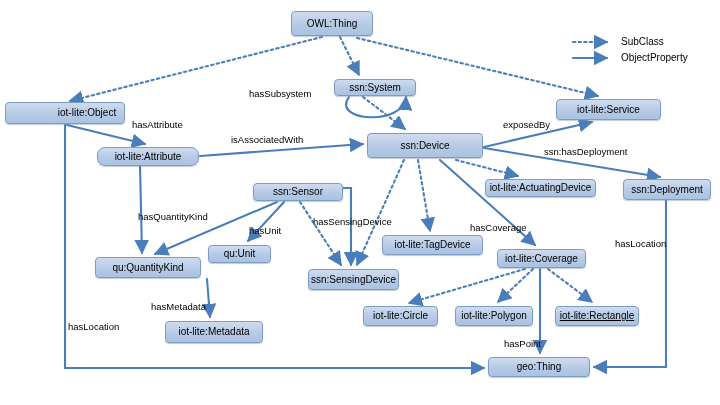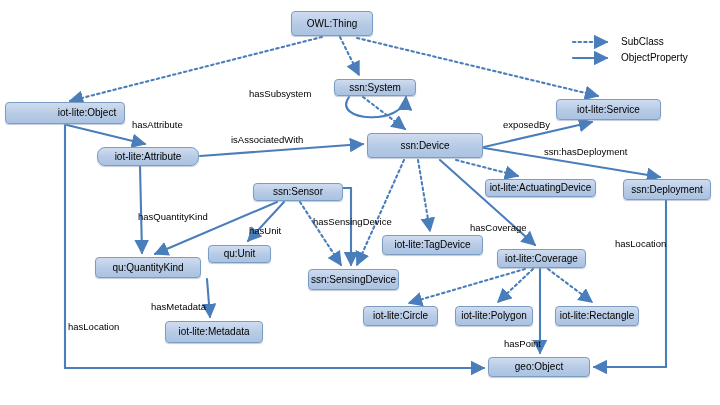--- a/index.html
+++ b/index.html
@@ -171,28 +171,28 @@
   </div>
   <div class="node" style="left:308px;top:269px;width:91px;height:21px;">
     <span>ssn:SensingDevice</span>
   </div>
   <div class="node" style="left:363px;top:306px;width:75px;height:20px;">
     <span>iot-lite:Circle</span>
   </div>
   <div class="node" style="left:455px;top:306px;width:78px;height:20px;">
     <span>iot-lite:Polygon</span>
   </div>
-  <div class="node" style="left:555px;top:306px;width:84px;height:20px;">
+  <div class="node" style="left:555px;top:306px;width:84px;height:20px;text-decoration:underline;">
     <span>iot-lite:Rectangle</span>
   </div>
   <div class="node" style="left:165px;top:321px;width:98px;height:22px;">
     <span>iot-lite:Metadata</span>
   </div>
   <div class="node" style="left:488px;top:357px;width:102px;height:20px;">
-    <span>geo:Object</span>
+    <span>geo:Thing</span>
   </div>
 
   <div class="edge-label" style="left:249px;top:88px;">hasSubsystem</div>
   <div class="edge-label" style="left:132px;top:119px;">hasAttribute</div>
   <div class="edge-label" style="left:231px;top:134px;">isAssociatedWith</div>
   <div class="edge-label" style="left:503px;top:119px;">exposedBy</div>
   <div class="edge-label" style="left:544px;top:146px;">ssn:hasDeployment</div>
   <div class="edge-label" style="left:138px;top:211px;">hasQuantityKind</div>
   <div class="edge-label" style="left:249px;top:225px;">hasUnit</div>
   <div class="edge-label" style="left:313px;top:216px;">hasSensingDevice</div>

